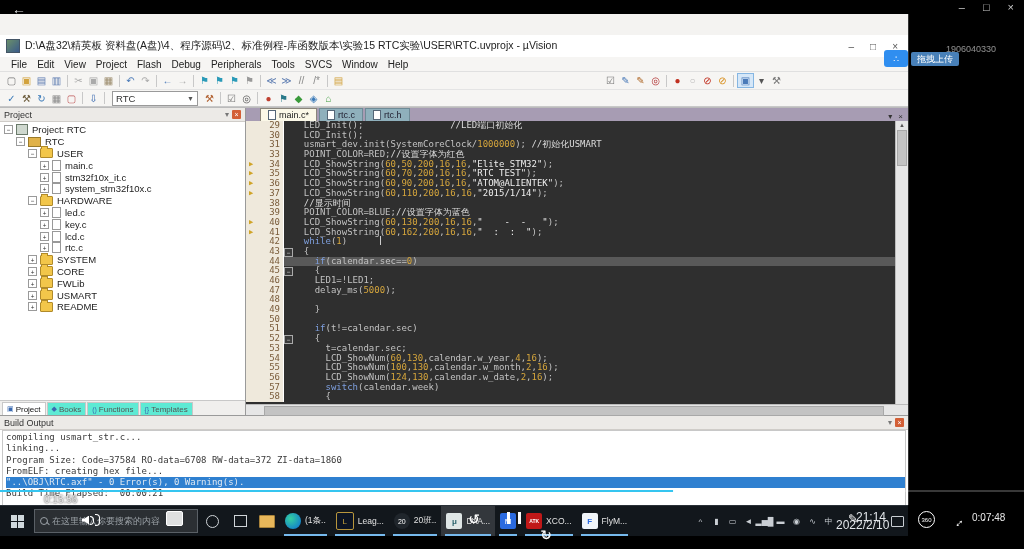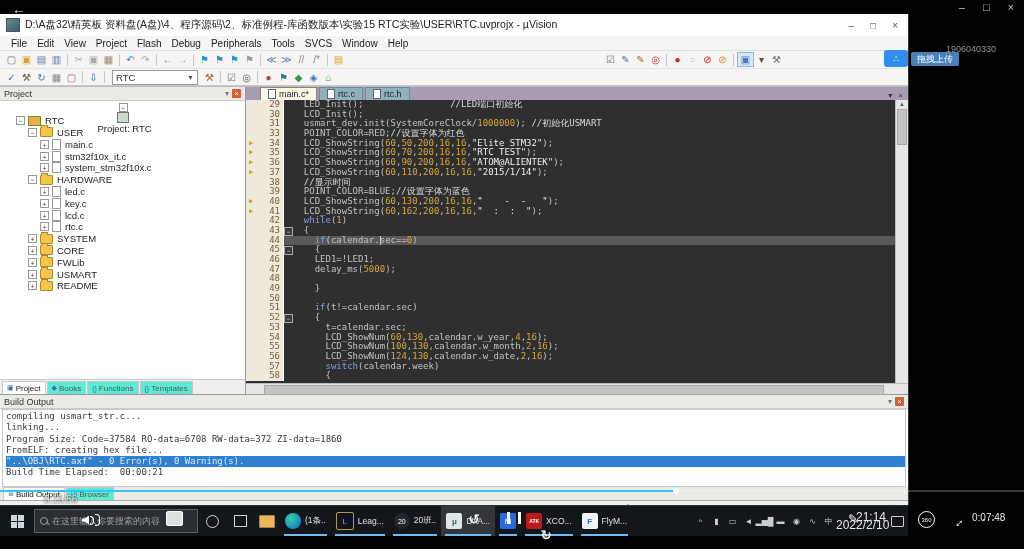--- a/index.html
+++ b/index.html
@@ -30,21 +30,21 @@
   .upload-tip{height:14px;padding:0 6px;background:rgba(90,160,230,.8);color:#fff;font-size:9px;
               line-height:14px;border-radius:2px;}
   .spk{display:flex;align-items:center;}
   .spk .body{width:7px;height:9px;background:#fff;clip-path:polygon(0 32%,38% 32%,100% 0,100% 100%,38% 68%,0 68%);}
   .spk .wave{width:3px;height:7px;border:1px solid #fff;border-left:none;border-radius:0 4px 4px 0;margin-left:1px;}
   .spk .wave2{height:10px;width:4px;}
   .ibeam{width:1px;height:9px;background:#ccc;}
   
   .uv{left:0;top:14px;width:908px;height:491px;background:#f4f3f1;border-right:1px solid #333;
       display:flex;flex-direction:column;font-size:10px;color:#333;}
-  .uv-title{height:22px;background:#fff;display:flex;align-items:center;padding:0 6px;flex:none;}
+  .uv-title{height:22px;background:#fff;display:flex;align-items:center;padding:0 6px;flex:none;margin-top:21px;}
   .uv-logo{width:12px;height:12px;background:linear-gradient(135deg,#6a8f6a,#3a5a8a);border:1px solid #456;
            margin-right:5px;flex:none;}
   .uv-title-text{font-size:10.5px;color:#222;white-space:nowrap;overflow:hidden;flex:1;}
   .uv-ctl{display:flex;gap:16px;color:#555;font-size:10px;margin-right:4px;}
   .uv-menu{height:14px;background:#f6f5f3;display:flex;align-items:center;padding:0 6px;gap:0;flex:none;}
   .uv-menu span{padding:0 5px;font-size:10px;color:#222;}
   .tbrow{display:flex;align-items:center;padding:0 4px;background:#f6f5f3;flex:none;}
   .tb1{height:17px;border-top:1px solid #e0e0e0;}
   .tb2{height:16px;border-top:1px solid #e4e4e4;border-bottom:1px solid #c8c8c8;}
   .tbi{width:15px;height:13px;display:flex;align-items:center;justify-content:center;font-size:10px;flex:none;}
@@ -249,21 +249,21 @@
     <div class="uv-main">
 
       <div class="proj">
         <div class="panel-hdr">
           <span>Project</span>
           <span class="sp"></span>
           <span class="pin-ic">▾</span>
           <span class="close-ic">×</span>
         </div>
         <div class="tree" id="ptree">
-            <div class="trow" style="padding-left: 4px; flex-direction: column;">
+            <div class="trow" style="padding-left: 4px;">
               <span class="exp">−</span>
               <span class="ic-target"></span>
               <span>Project: RTC</span>
             </div>
             <div class="trow" style="padding-left: 16px;">
               <span class="exp">−</span>
               <span class="ic-build"></span>
               <span>RTC</span>
             </div>
             <div class="trow" style="padding-left: 28px;">

